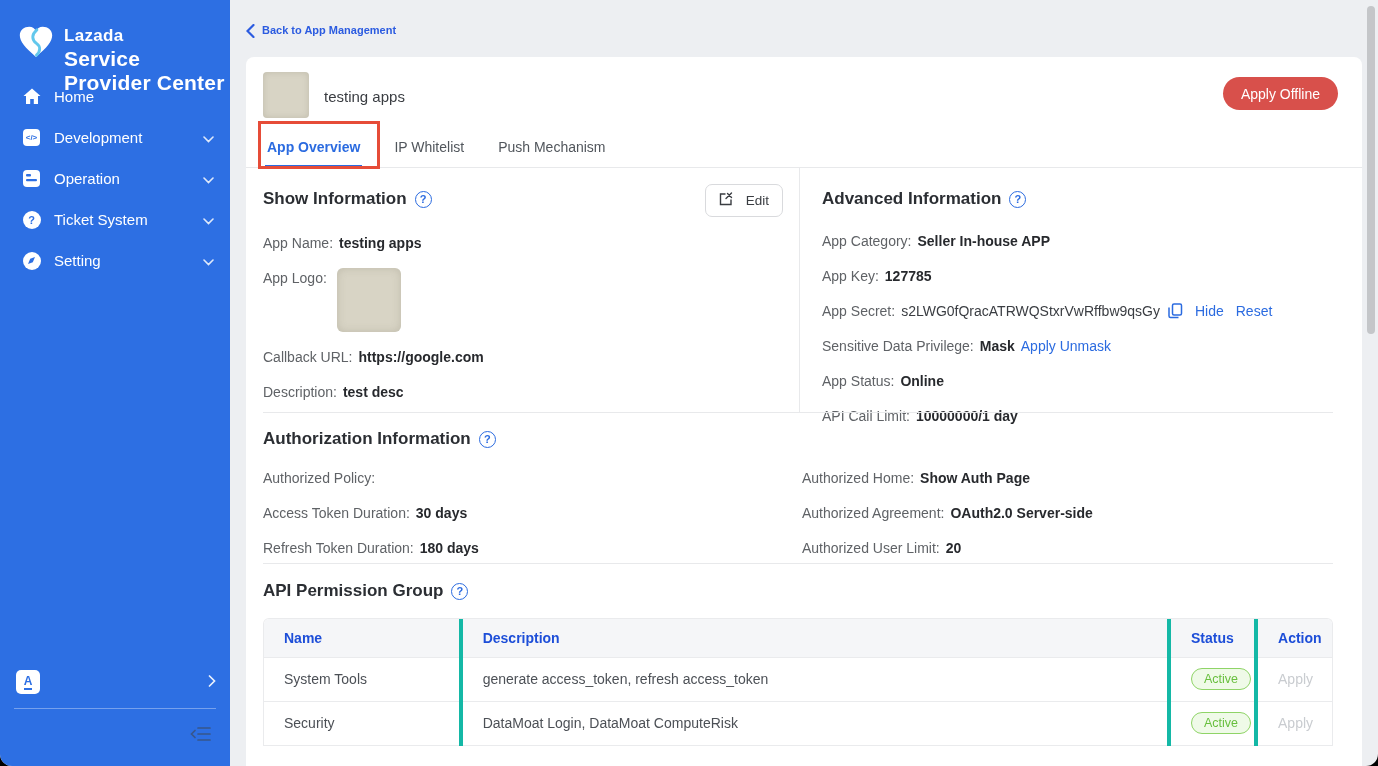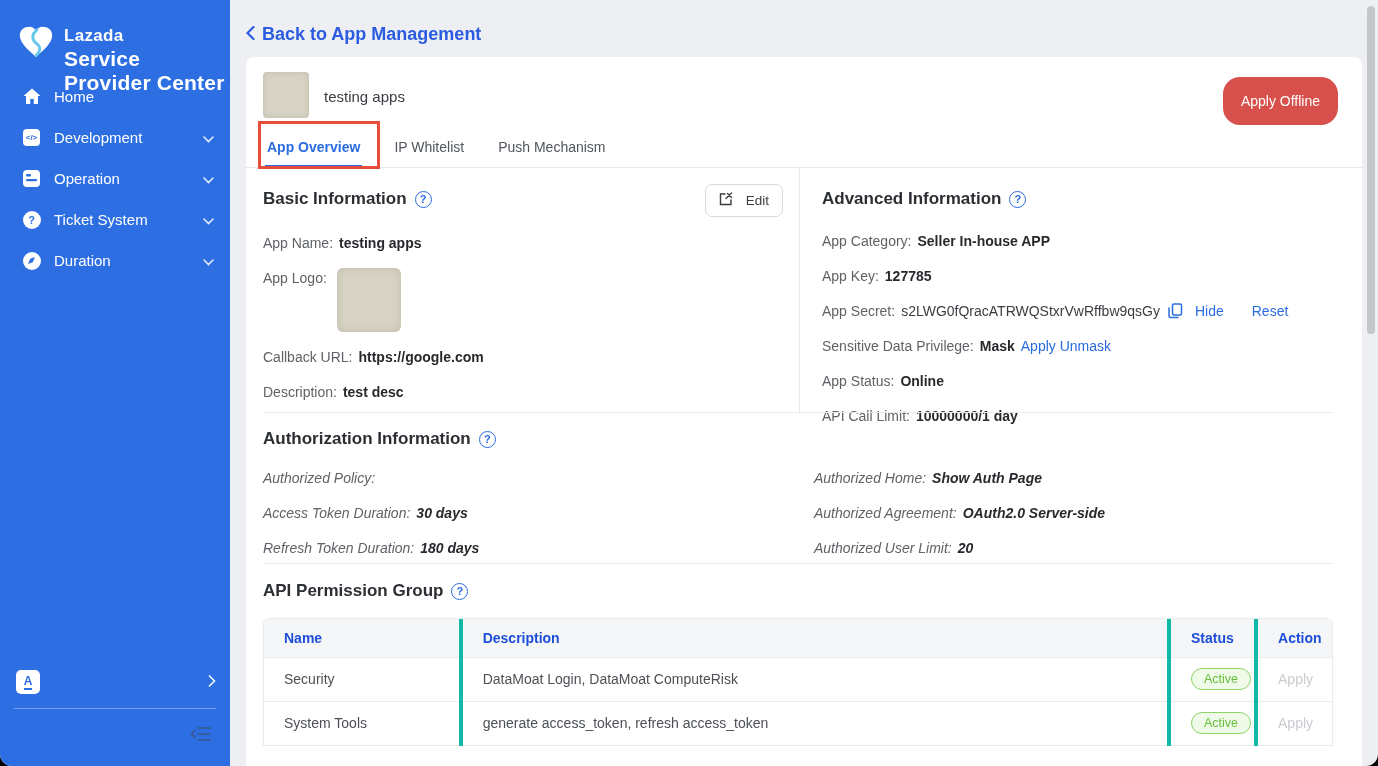--- a/index.html
+++ b/index.html
@@ -19,46 +19,46 @@
   .nav-item .nicon { width:19px; height:19px; margin-right:13px; display:flex; align-items:center; justify-content:center; flex:none; }
   .icon-box { width:17px; height:17px; background:#fff; border-radius:4px; color:#2d6fe3; display:flex; align-items:center; justify-content:center; font-size:8px; font-weight:bold; }
   .icon-circle { width:18px; height:18px; background:#fff; border-radius:50%; color:#2d6fe3; display:flex; align-items:center; justify-content:center; font-size:11px; font-weight:bold; }
   .chev-down { margin-left:auto; opacity:.85; }
   .lang-row { position:absolute; left:16px; right:14px; top:670px; display:flex; align-items:center; justify-content:space-between; cursor:pointer; }
   .lang-box { width:24px; height:24px; background:#fff; border-radius:5px; display:flex; align-items:center; justify-content:center; }
   .lang-a { color:#2d6fe3; font-size:12px; font-weight:bold; border-bottom:2px solid #2d6fe3; line-height:13px; }
   .side-divider { position:absolute; left:14px; right:14px; top:708px; height:1px; background:rgba(255,255,255,.35); }
   .collapse-btn { position:absolute; right:18px; top:724px; width:22px; height:20px; cursor:pointer; }
   
-  .back-link { position:absolute; left:246px; top:24px; display:flex; align-items:flex-start; gap:7px; color:#2b5be0; font-weight:bold; font-size:18px; cursor:pointer; }
+  .back-link { position:absolute; left:246px; top:24px; display:flex; align-items:flex-start; gap:7px; color:#2b5be0; font-weight:bold; font-size:11px; cursor:pointer; }
   .card { position:absolute; left:246px; top:57px; width:1116px; height:709px; background:#fff; border-radius:8px 8px 0 0; }
   .app-logo-sm { position:absolute; left:17px; top:15px; width:46px; height:46px; background:#d8d4c5; border-radius:4px; box-shadow:inset 0 0 6px rgba(120,115,95,.25); }
   .app-title { position:absolute; left:78px; top:31px; font-size:15px; color:#3a3d42; }
-  .apply-offline { position:absolute; right:24px; top:20px; height:48px; padding:0 18px; background:#d8504b; color:#fff; font-size:14px; border:none; border-radius:17px; cursor:pointer; font-family:inherit; }
+  .apply-offline { position:absolute; right:24px; top:20px; height:33px; padding:0 18px; background:#d8504b; color:#fff; font-size:14px; border:none; border-radius:17px; cursor:pointer; font-family:inherit; }
   .tabs { position:absolute; top:70px; left:0; right:0; height:41px; border-bottom:1px solid #e8e9eb; display:flex; padding-left:19px; }
   .tab { margin-right:30px; padding:0 2px; line-height:40px; font-size:14px; color:#51565c; cursor:pointer; position:relative; }
   .tab.active { color:#2b6be0; font-weight:bold; }
   .tab.active::after { content:""; position:absolute; left:0; right:0; bottom:-1px; height:3px; background:#2b6be0; }
   .annotation-box { position:absolute; left:12px; top:64px; width:122px; height:48px; border:3px solid #e64c38; z-index:6; pointer-events:none; }
   .columns { position:absolute; top:111px; left:0; right:0; height:244px; display:flex; }
   .col-left { width:554px; border-right:1px solid #e8e9eb; padding:21px 0 0 17px; position:relative; }
   .col-right { flex:1; padding:21px 0 0 22px; }
   .sec-title { font-size:17px; font-weight:bold; color:#2b2e33; display:flex; align-items:center; gap:8px; }
   .help { width:17px; height:17px; border:1.5px solid #2b6be0; border-radius:50%; color:#2b6be0; font-size:11px; font-weight:bold; display:inline-flex; align-items:center; justify-content:center; cursor:pointer; }
   .edit-btn { position:absolute; right:16px; top:16px; display:flex; align-items:center; gap:13px; border:1px solid #d9dadd; border-radius:7px; background:#fff; padding:7px 13px; font-size:13.5px; color:#3a3d42; cursor:pointer; font-family:inherit; }
   .field { margin:15px 0; font-size:14px; color:#5f6266; line-height:20px; display:flex; align-items:center; flex-wrap:wrap; gap:0 6px; }
   .field.top { align-items:flex-start; }
   .field b { color:#27292d; }
   .app-logo-lg { width:64px; height:64px; background:#d8d4c5; border-radius:6px; box-shadow:inset 0 0 8px rgba(120,115,95,.25); margin-left:4px; }
   .secret-val { color:#3a3d42; }
   .link { color:#2b6be0; cursor:pointer; }
   .copy-icon { cursor:pointer; display:inline-flex; margin-left:2px; }
   .hdivider { position:absolute; left:17px; right:29px; height:1px; background:#e8e9eb; }
   .auth-sec { position:absolute; top:372px; left:17px; right:29px; }
-  .auth-grid { display:grid; grid-template-columns:539px 1fr; column-gap:12px; margin-top:4px;font-style:italic; }
+  .auth-grid { display:grid; grid-template-columns:539px 1fr; column-gap:0; margin-top:4px; }
   .api-sec { position:absolute; top:524px; left:17px; right:29px; }
   .table-wrap { margin-top:17px; width:1070px; border:1px solid #eaebed; border-bottom:none; border-radius:6px 6px 0 0; overflow:hidden; }
   table { border-collapse:collapse; width:100%; font-size:14px; }
   th { background:#f5f6f8; height:38px; text-align:left; padding-left:20px; color:#1d4ed8; font-size:14px; border-bottom:1px solid #eaebed; }
   td { height:44px; padding-left:20px; color:#4c5056; border-bottom:1px solid #eaebed; }
   th + th, td + td { border-left:4px solid #14b8a6; }
   .col-name{width:197px;} .col-desc{width:710px;} .col-status{width:87px;} .col-action{width:76px;}
   .badge { display:inline-block; border:1px solid #8fd467; background:#effae8; color:#67bf3d; font-size:12.5px; padding:3px 12px; border-radius:12px; }
   .apply-cell { color:#c9ccd0; cursor:pointer; }
   .scroll-thumb { position:absolute; right:3px; top:6px; width:8px; height:328px; background:#c4c6c9; border-radius:4px; cursor:pointer; }
@@ -128,21 +128,21 @@
       </span>
     </div>
     <div class="nav-item">
       <span class="nicon">
         <span class="icon-circle">
             <svg width="9" height="9" viewBox="0 0 9 9">
               <path d="M8 1 L5.8 6.2 L1 8 L3.2 2.8 Z" fill="#2d6fe3"></path>
             </svg>
           </span>
       </span>
-      <span>Duration</span>
+      <span>Setting</span>
       <span class="chev-down">
         <svg width="11" height="7" viewBox="0 0 11 7">
             <path d="M1 1 L5.5 5.5 L10 1" stroke="#fff" stroke-width="1.6" fill="none" stroke-linecap="round"></path>
           </svg>
       </span>
     </div>
   </div>
 
   <div class="lang-row">
     <span class="lang-box">
@@ -183,21 +183,21 @@
     <div class="tab active">App Overview</div>
     <div class="tab">IP Whitelist</div>
     <div class="tab">Push Mechanism</div>
   </div>
   <div class="annotation-box"></div>
 
   <div class="columns">
 
     <div class="col-left">
       <div class="sec-title">
-        <span>Basic Information</span>
+        <span>Show Information</span>
         <span class="help">?</span>
       </div>
       <button class="edit-btn">
         <span>
           <svg width="14" height="14" viewBox="0 0 14 14">
               <g stroke="#3a3d42" stroke-width="1.4" fill="none" stroke-linecap="round">
                 <path d="M12 8 V12.5 H1.5 V2 H6"></path>
                 <path d="M8.5 1.5 L12.5 5.5 M12.5 1 L7 6.5"></path>
               </g>
             </svg>
@@ -240,21 +240,21 @@
         <span class="secret-val">s2LWG0fQracATRWQStxrVwRffbw9qsGy</span>
         <span class="copy-icon">
           <svg width="15" height="16" viewBox="0 0 15 16">
               <g stroke="#2b6be0" stroke-width="1.5" fill="none">
                 <rect x="4.5" y="1" width="9" height="11" rx="1.5"></rect>
                 <path d="M10.5 14.5 H2.5 A1.5 1.5 0 0 1 1 13 V4.5"></path>
               </g>
             </svg>
         </span>
         <span class="link" style="margin-left:6px;">Hide</span>
-        <span class="link" style="margin-left:22px;">Reset</span>
+        <span class="link" style="margin-left:6px;">Reset</span>
       </div>
       <div class="field">
         <span>Sensitive Data Privilege:</span>
         <b>Mask</b>
         <span class="link">Apply Unmask</span>
       </div>
       <div class="field">
         <span>App Status:</span>
         <b>Online</b>
       </div>
@@ -315,30 +315,30 @@
         <thead>
           <tr>
             <th class="col-name">Name</th>
             <th class="col-desc">Description</th>
             <th class="col-status">Status</th>
             <th class="col-action">Action</th>
           </tr>
         </thead>
         <tbody>
           <tr>
+            <td>System Tools</td>
+            <td>generate access_token, refresh access_token</td>
+            <td><span class="badge">Active</span></td>
+            <td class="apply-cell">Apply</td>
+          </tr>
+          <tr>
             <td>Security</td>
             <td>DataMoat Login, DataMoat ComputeRisk</td>
             <td><span class="badge">Active</span></td>
             <td class="apply-cell">Apply</td>
           </tr>
-          <tr>
-            <td>System Tools</td>
-            <td>generate access_token, refresh access_token</td>
-            <td><span class="badge">Active</span></td>
-            <td class="apply-cell">Apply</td>
-          </tr>
         </tbody>
       </table>
     </div>
   </div>
 </div>
 
 <div class="scroll-thumb"></div>
 
 </body></html>

